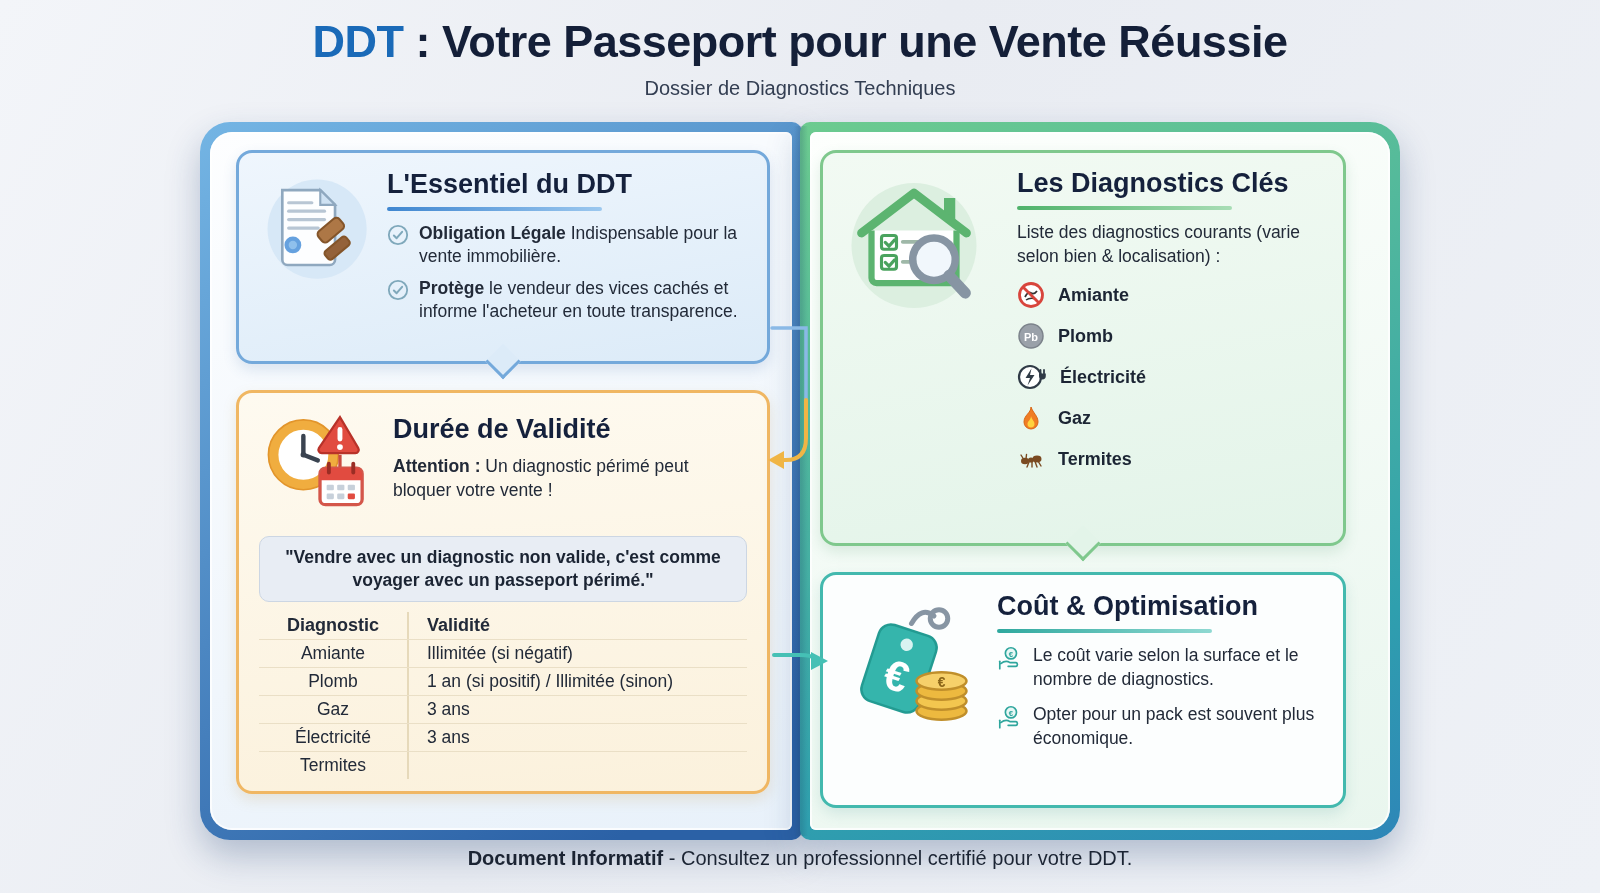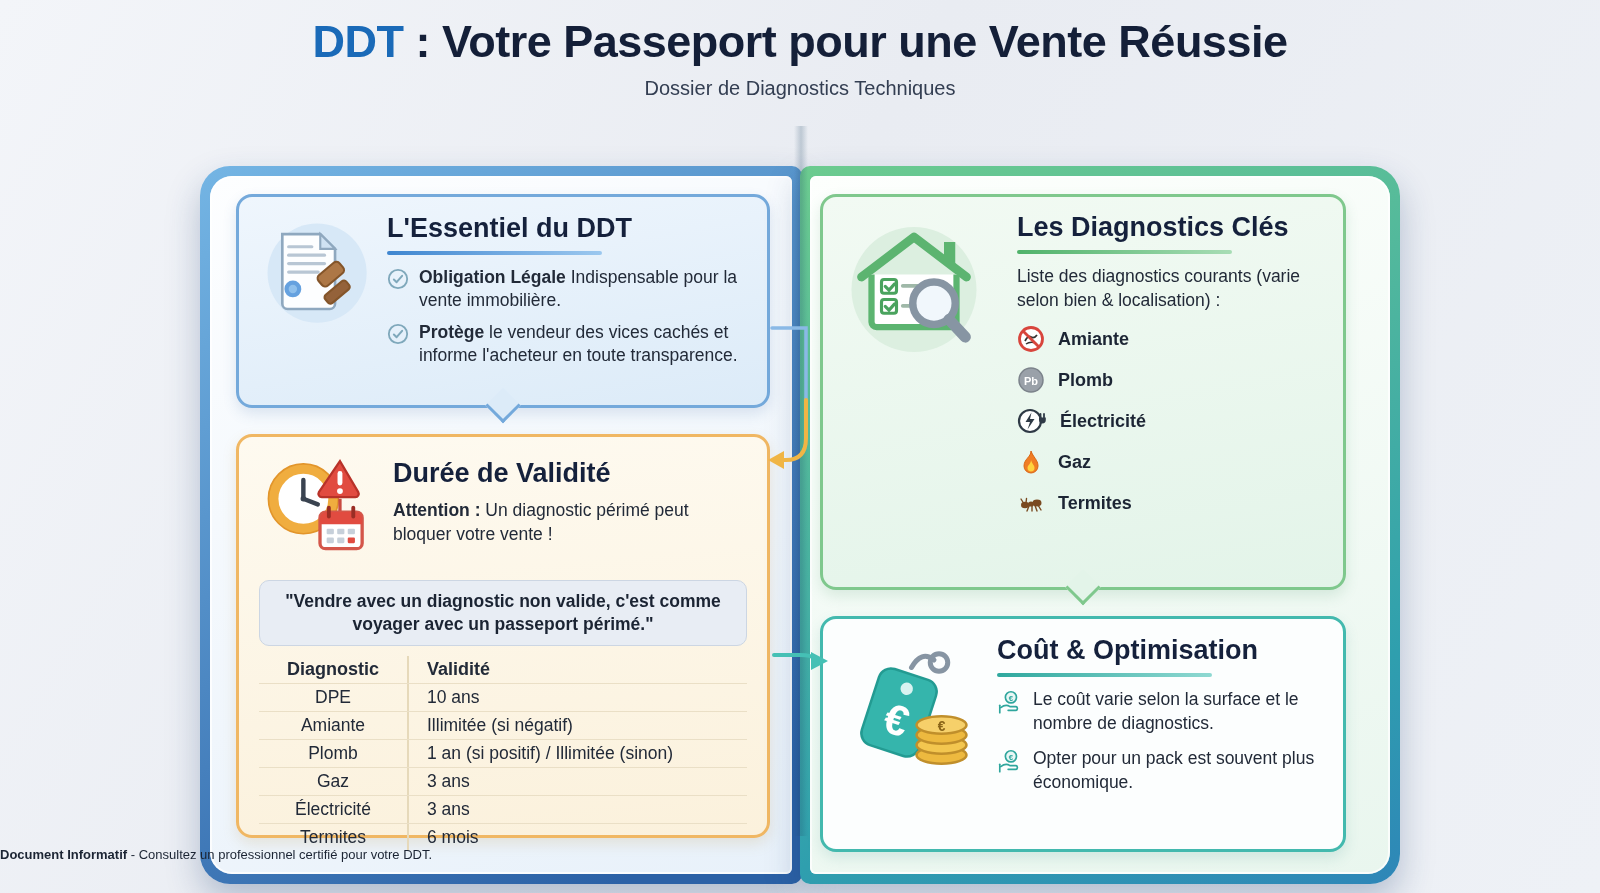--- a/index.html
+++ b/index.html
@@ -9,21 +9,21 @@
     background:linear-gradient(120deg,#f3f5f9 0%,#e9ecf2 45%,#eef1f6 100%);
   }
   
   .header { position:absolute; top:16px; left:0; right:0; text-align:center; }
   .title { margin:0; font-size:45px; font-weight:800; letter-spacing:-0.5px; color:#141f38; }
   .title .accent { color:#1a6ab8; }
   .subtitle { margin-top:9px; font-size:20px; color:#333e52; }
 
   
   .page-outer { position:absolute; top:122px; height:718px; padding:10px; box-sizing:border-box;
-    box-shadow:0 16px 34px rgba(30,60,110,.28);margin-top:44px; }
+    box-shadow:0 16px 34px rgba(30,60,110,.28); }
   .page-left-outer { left:200px; width:602px; border-radius:30px 10px 10px 30px;
     background:linear-gradient(150deg,#74b5e4 0%,#2b61a6 90%); }
   .page-right-outer { left:800px; width:600px; border-radius:10px 30px 30px 10px;
     background:linear-gradient(160deg,#6ccb8f 0%,#2f9fae 75%,#2e86b8 100%); }
   .page-inner { position:relative; width:100%; height:100%; box-sizing:border-box;
     box-shadow:inset 0 0 0 2px rgba(255,255,255,.75); }
   .page-left-inner { border-radius:22px 6px 6px 22px; background:linear-gradient(160deg,#fdfeff,#e8f1fa); }
   .page-right-inner { border-radius:6px 22px 22px 6px; background:linear-gradient(160deg,#fdfffd,#e9f6ee); }
   .spine { position:absolute; left:794px; top:126px; width:14px; height:710px; z-index:5; pointer-events:none;
     background:linear-gradient(90deg,rgba(30,60,100,0) 0%,rgba(30,70,100,.22) 50%,rgba(30,90,90,0) 100%); }
@@ -83,22 +83,22 @@
   .diag-item { display:flex; align-items:center; gap:13px; margin-bottom:13px; }
   .diag-item .dlabel { font-weight:800; font-size:18px; color:#1c2534; }
   .diag-item svg { flex:none; }
 
   
   .cost-item { display:flex; gap:10px; margin-bottom:12px; font-size:17.5px; line-height:1.35; color:#222a38; }
   .cost-item svg { flex:none; margin-top:1px; }
 
   
   .connectors { position:absolute; left:0; top:0; z-index:20; pointer-events:none; }
-  .footer { position:absolute; left:0; right:0; top:847px; text-align:left;
-    font-size:13px; color:#1b2433; }
+  .footer { position:absolute; left:0; right:0; top:847px; text-align:center;
+    font-size:20px; color:#1b2433; }
   .footer b { font-weight:800; }
 </style>
 </head>
 <body>
 
 <div class="canvas">
 
   <div class="header">
     <h1 class="title"><span class="accent">DDT</span><span> : Votre Passeport pour une Vente Réussie</span></h1>
     <div class="subtitle">Dossier de Diagnostics Techniques</div>
@@ -178,42 +178,37 @@
             <p class="warning"><b>Attention :</b><span> Un diagnostic périmé peut bloquer votre vente !</span></p>
           </div>
         </div>
         <div class="quote">"Vendre avec un diagnostic non valide, c'est comme voyager avec un passeport périmé."</div>
         <div class="vtable">
           <div class="vrow vhead-row">
             <div class="vc1">Diagnostic</div>
             <div class="vc2">Validité</div>
           </div>
           <div class="vrow">
-            <div class="vc1">DPE</div>
-            <div class="vc2">10 ans</div>
-          </div>
-          <div class="vrow">
             <div class="vc1">Amiante</div>
             <div class="vc2">Illimitée (si négatif)</div>
           </div>
           <div class="vrow">
             <div class="vc1">Plomb</div>
             <div class="vc2">1 an (si positif) / Illimitée (sinon)</div>
           </div>
           <div class="vrow">
             <div class="vc1">Gaz</div>
             <div class="vc2">3 ans</div>
           </div>
           <div class="vrow">
             <div class="vc1">Électricité</div>
             <div class="vc2">3 ans</div>
           </div>
           <div class="vrow">
             <div class="vc1">Termites</div>
-            <div class="vc2">6 mois</div>
           </div>
         </div>
       </div>
 
     </div>
   </div>
 
   <div class="page-outer page-right-outer">
     <div class="page-inner page-right-inner">
 

